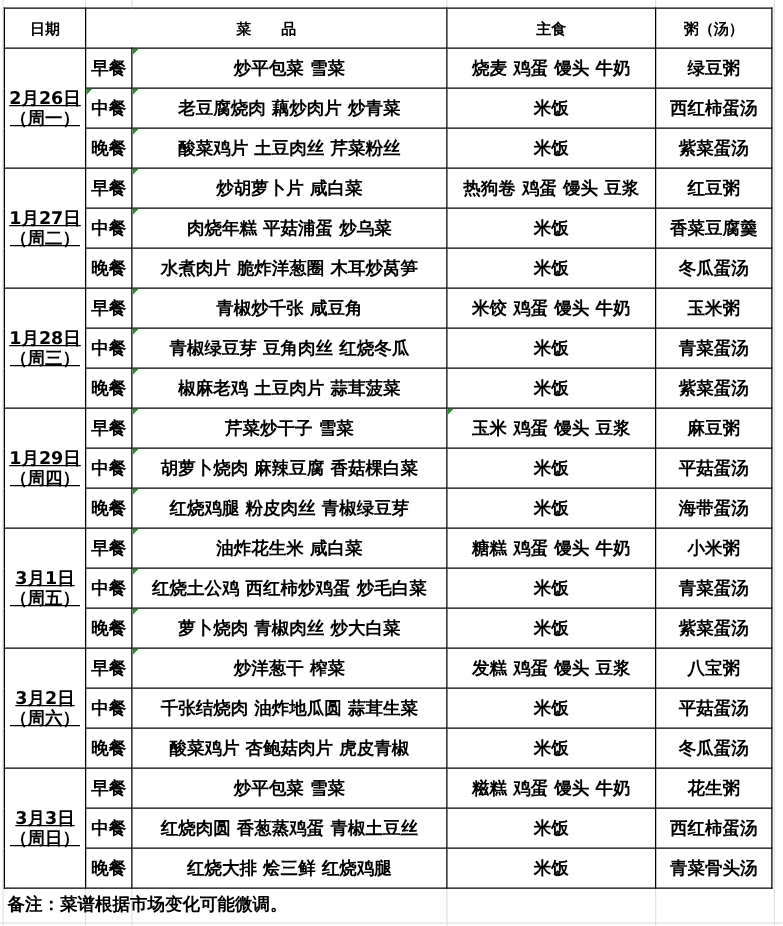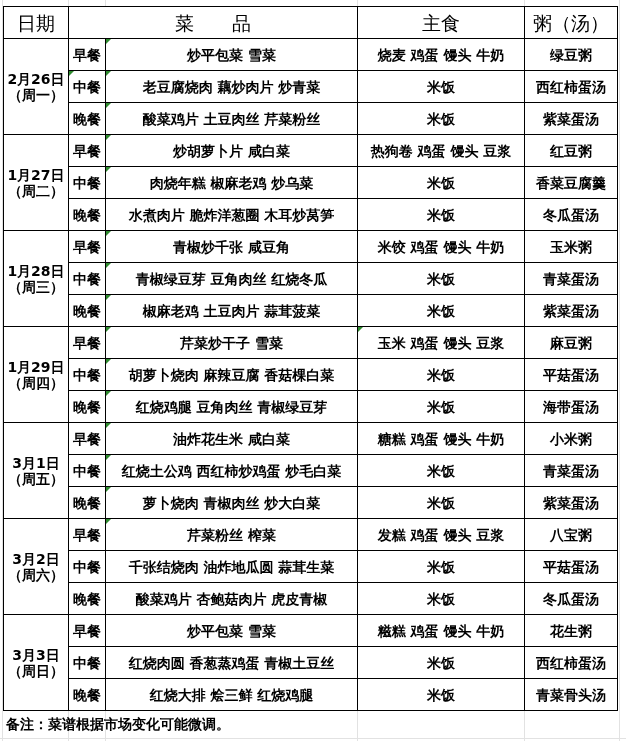--- a/index.html
+++ b/index.html
@@ -18,23 +18,23 @@
     border: 1.5px solid #000;
   }
   table.menu td, table.menu th {
     border: 1px solid #000;
     height: 31px; padding: 0;
     text-align: center; vertical-align: middle;
     font-weight: bold; font-size: 14px; line-height: 16px;
     white-space: pre; overflow: hidden;
     position: relative;
   }
-  table.menu th { font-size: 19px; font-weight: normal; }
+  table.menu th { font-size: 12px; font-weight: bold; }
   td.date-cell { font-size: 15px; line-height: 19px; }
-  td.date-cell span { display: block; }
+  td.date-cell span { display: block; text-decoration: underline; }
   td.meal { font-size: 14px; }
   td.mark::before {
     content: ""; position: absolute; left: 0; top: 0;
     width: 0; height: 0;
     border-top: 5px solid #2e8b2e; border-right: 5px solid transparent;
   }
   .note {
     position: absolute; left: 6px; top: 714px;
     font-size: 14px; line-height: 20px; font-weight: bold; white-space: pre;
   }
@@ -90,21 +90,21 @@
 
     <tr>
       <td rowspan="3" class="date-cell"><span>1月27日</span><span>（周二）</span></td>
       <td class="meal">早餐</td>
       <td class="mark">炒胡萝卜片 咸白菜</td>
       <td>热狗卷 鸡蛋 馒头 豆浆</td>
       <td>红豆粥</td>
     </tr>
     <tr>
       <td class="meal">中餐</td>
-      <td class="mark">肉烧年糕 椒麻老鸡 炒乌菜</td>
+      <td class="mark">肉烧年糕 平菇浦蛋 炒乌菜</td>
       <td>米饭</td>
       <td>香菜豆腐羹</td>
     </tr>
     <tr>
       <td class="meal">晚餐</td>
       <td>水煮肉片 脆炸洋葱圈 木耳炒莴笋</td>
       <td>米饭</td>
       <td>冬瓜蛋汤</td>
     </tr>
 
@@ -136,21 +136,21 @@
       <td>麻豆粥</td>
     </tr>
     <tr>
       <td class="meal">中餐</td>
       <td class="mark">胡萝卜烧肉 麻辣豆腐 香菇棵白菜</td>
       <td>米饭</td>
       <td>平菇蛋汤</td>
     </tr>
     <tr>
       <td class="meal">晚餐</td>
-      <td class="mark">红烧鸡腿 豆角肉丝 青椒绿豆芽</td>
+      <td class="mark">红烧鸡腿 粉皮肉丝 青椒绿豆芽</td>
       <td>米饭</td>
       <td>海带蛋汤</td>
     </tr>
 
     <tr>
       <td rowspan="3" class="date-cell"><span>3月1日</span><span>（周五）</span></td>
       <td class="meal">早餐</td>
       <td class="mark">油炸花生米 咸白菜</td>
       <td>糖糕 鸡蛋 馒头 牛奶</td>
       <td>小米粥</td>
@@ -164,21 +164,21 @@
     <tr>
       <td class="meal">晚餐</td>
       <td class="mark">萝卜烧肉 青椒肉丝 炒大白菜</td>
       <td>米饭</td>
       <td>紫菜蛋汤</td>
     </tr>
 
     <tr>
       <td rowspan="3" class="date-cell"><span>3月2日</span><span>（周六）</span></td>
       <td class="meal">早餐</td>
-      <td class="mark">芹菜粉丝 榨菜</td>
+      <td class="mark">炒洋葱干 榨菜</td>
       <td>发糕 鸡蛋 馒头 豆浆</td>
       <td>八宝粥</td>
     </tr>
     <tr>
       <td class="meal">中餐</td>
       <td>千张结烧肉 油炸地瓜圆 蒜茸生菜</td>
       <td>米饭</td>
       <td>平菇蛋汤</td>
     </tr>
     <tr>

